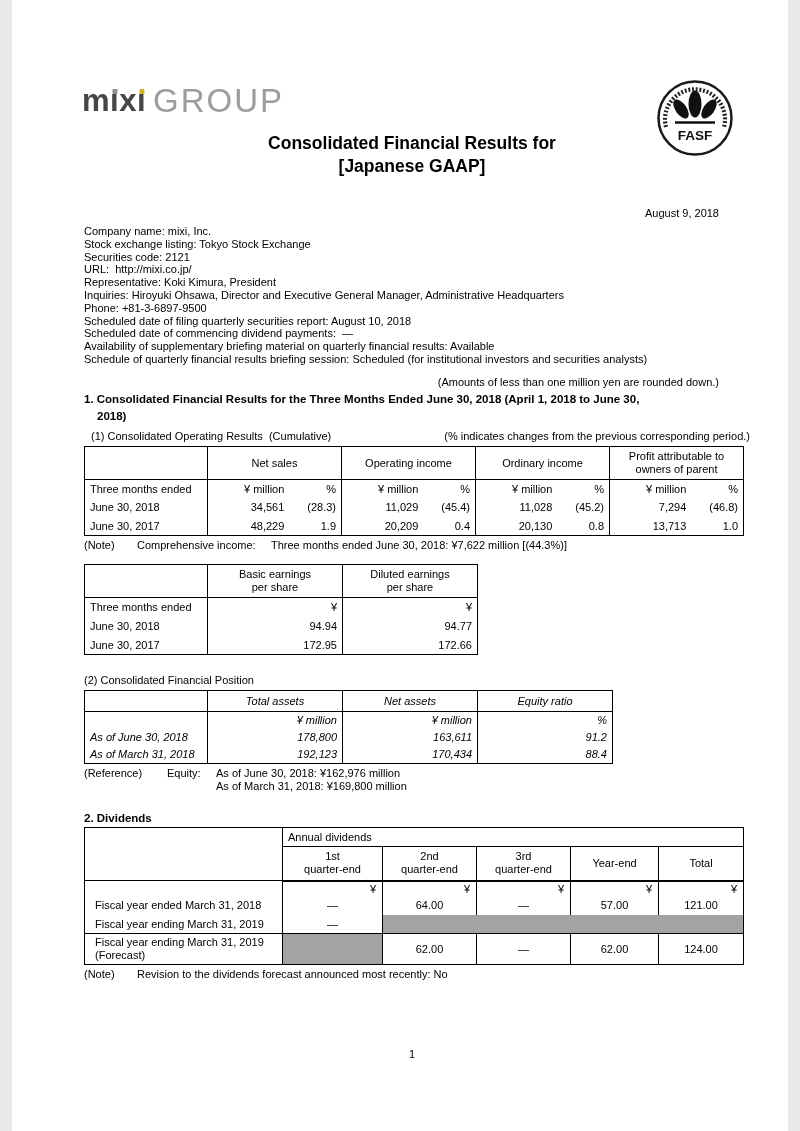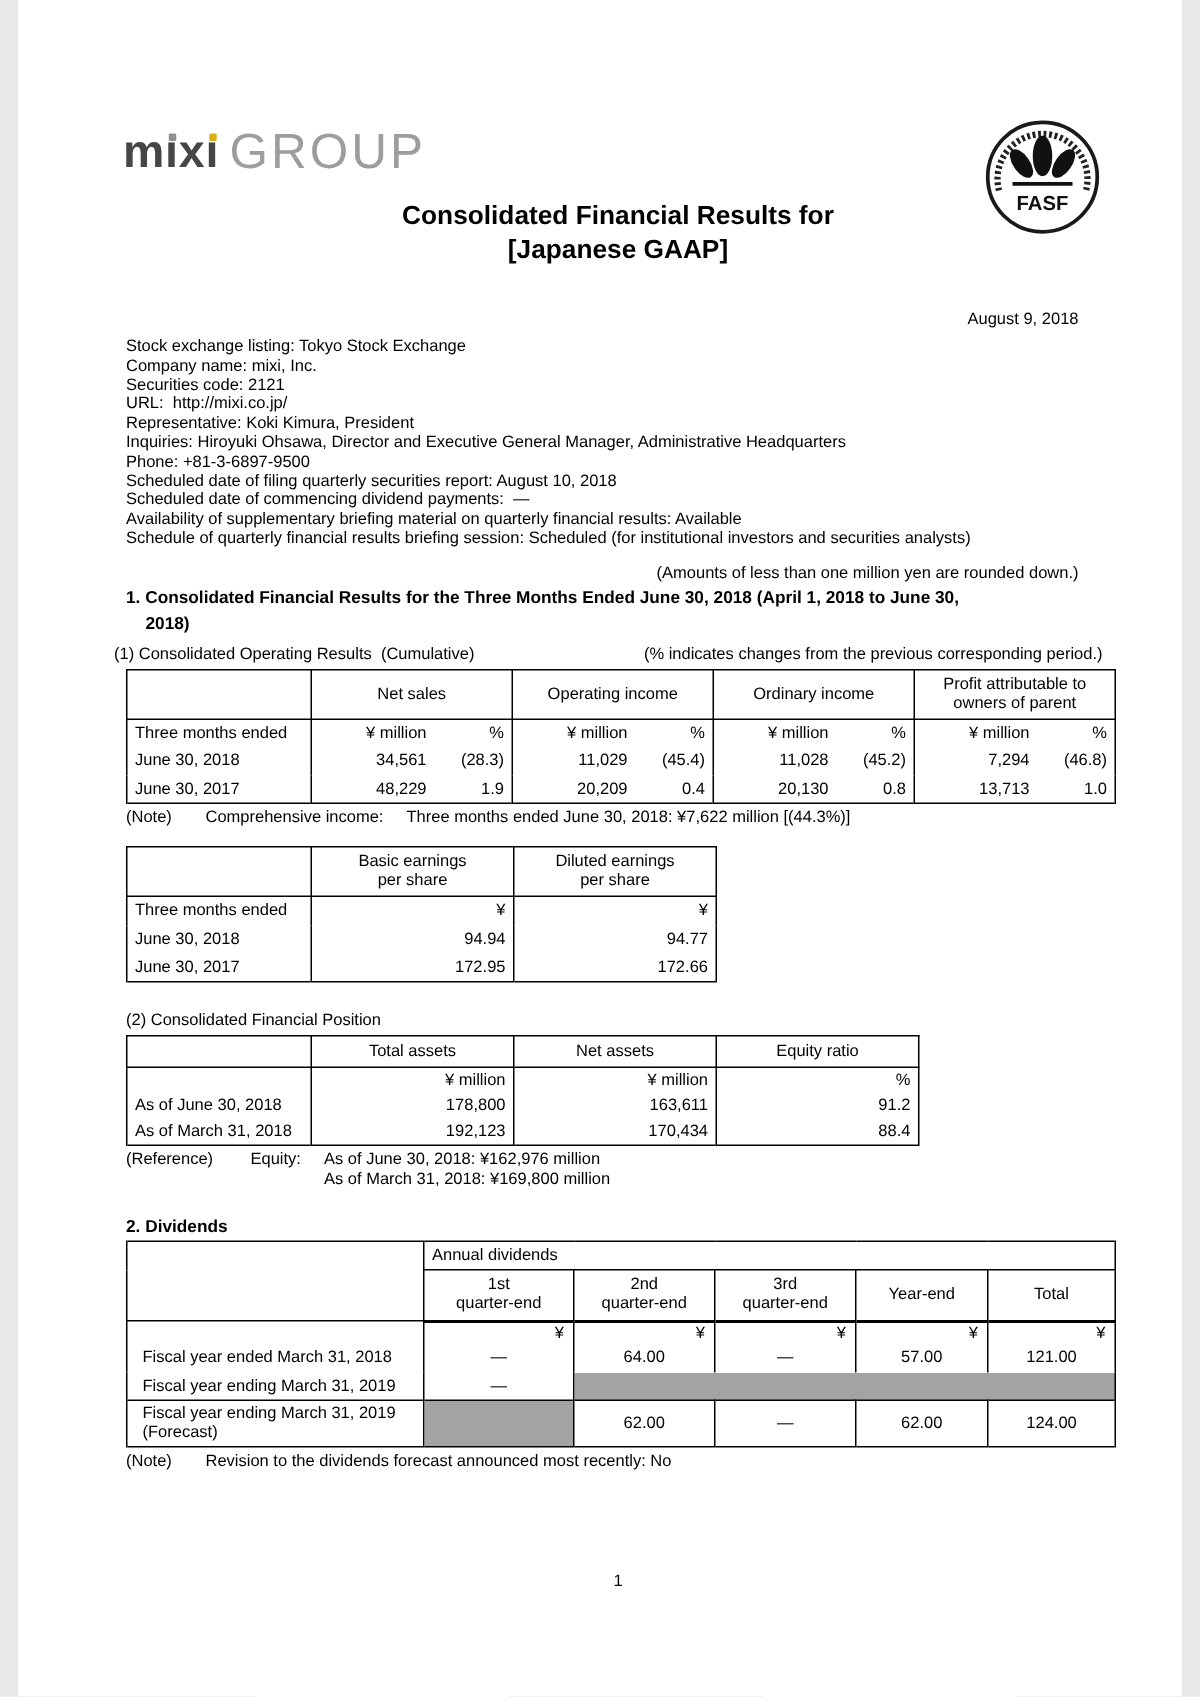--- a/index.html
+++ b/index.html
@@ -28,21 +28,21 @@
 
   .date  { position:absolute; top:207px; right:69px; }
 
   .company { position:absolute; top:225px; left:72px; width:680px; line-height:12.8px; }
 
   .rounding { position:absolute; top:376px; right:69px; }
 
   
   .h1 { position:absolute; top:391px; left:72px; width:620px; font-weight:bold; font-size:11.5px; line-height:16.5px; }
   .h1 .wrap2 { padding-left:13px; }
-  .sub1 { position:absolute; top:430px; left:64px; width:659px; display:flex; justify-content:space-between; }
+  .sub1 { position:absolute; top:430px; left:79px; width:659px; display:flex; justify-content:space-between; }
   .poscap { position:absolute; top:674px; left:72px; }
   .h2 { position:absolute; top:812px; left:72px; font-weight:bold; font-size:11.5px; }
 
   
   table.t { border-collapse:collapse; table-layout:fixed; border:1px solid #000; font-size:11px; }
   table.t td { border-left:1px solid #000; border-right:1px solid #000; padding:0 5px; vertical-align:middle; overflow:hidden; }
   table.t tr.hdr td { border-top:1px solid #000; border-bottom:1px solid #000; text-align:center; }
   td.lbl { text-align:left; padding-left:4px; }
   .pair { display:flex; }
   .pair .amt { flex:1 1 58%; text-align:right; }
@@ -56,21 +56,21 @@
 
   .note1 { position:absolute; top:539px; left:72px; display:flex; line-height:12.3px; }
   .note1 .nlab { width:53px; flex:none; }
   .note1 .ntit { width:134px; flex:none; }
 
   .teps { position:absolute; top:564px; left:72px; width:393px; }
   .teps tr.hdr  td { height:33px; line-height:13.5px; }
   .teps tr.unit td { height:19px; }
   .teps tr.data td { height:19px; }
 
-  .t2 { position:absolute; top:690px; left:72px; width:528px; }
+  .t2 { position:absolute; top:690px; left:72px; width:528px;font-style:italic; }
   .t2 tr.hdr  td { height:21px; }
   .t2 tr.unit td { height:16px; }
   .t2 tr.data td { height:18px; }
 
   .ref { position:absolute; top:767px; left:72px; display:flex; line-height:12.5px; }
   .ref .nlab { width:83px; flex:none; }
   .ref .ntit { width:49px; flex:none; }
 
   .t3 { position:absolute; top:827px; left:72px; width:659px; }
   .t3 tr.group td { height:19px; border-bottom:1px solid #000; text-align:left; }
@@ -109,22 +109,22 @@
   </svg>
 
   <div class="title">
     <div>Consolidated Financial Results for</div>
     <div>[Japanese GAAP]</div>
   </div>
 
   <div class="date">August 9, 2018</div>
 
   <div class="company">
+    <div class="pre">Company name: mixi, Inc.</div>
     <div class="pre">Stock exchange listing: Tokyo Stock Exchange</div>
-    <div class="pre">Company name: mixi, Inc.</div>
     <div class="pre">Securities code: 2121</div>
     <div class="pre">URL:  http://mixi.co.jp/</div>
     <div class="pre">Representative: Koki Kimura, President</div>
     <div class="pre">Inquiries: Hiroyuki Ohsawa, Director and Executive General Manager, Administrative Headquarters</div>
     <div class="pre">Phone: +81-3-6897-9500</div>
     <div class="pre">Scheduled date of filing quarterly securities report: August 10, 2018</div>
     <div class="pre">Scheduled date of commencing dividend payments:  —</div>
     <div class="pre">Availability of supplementary briefing material on quarterly financial results: Available</div>
     <div class="pre">Schedule of quarterly financial results briefing session: Scheduled (for institutional investors and securities analysts)</div>
   </div>

